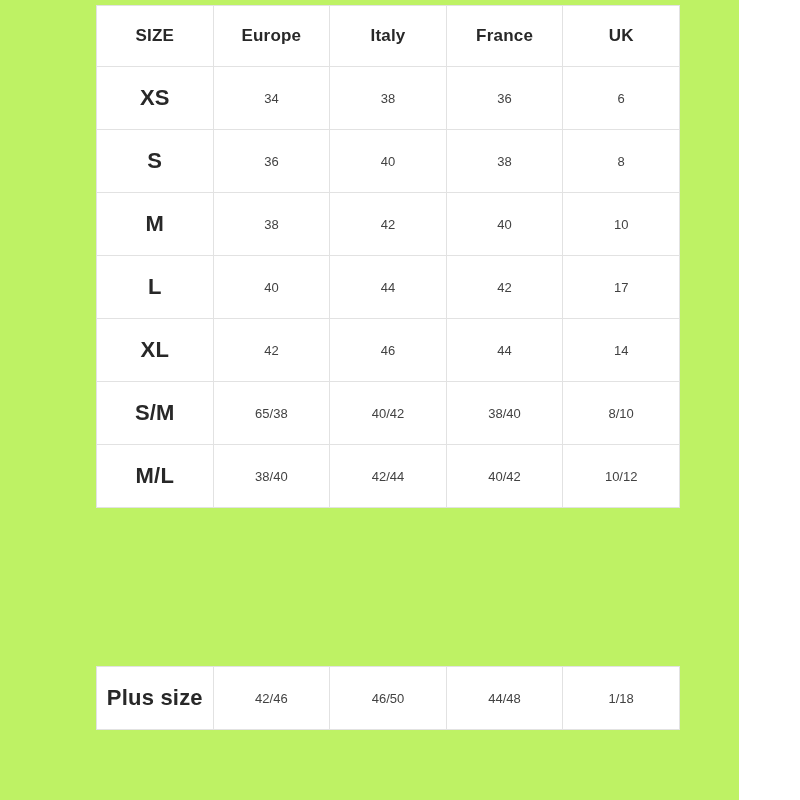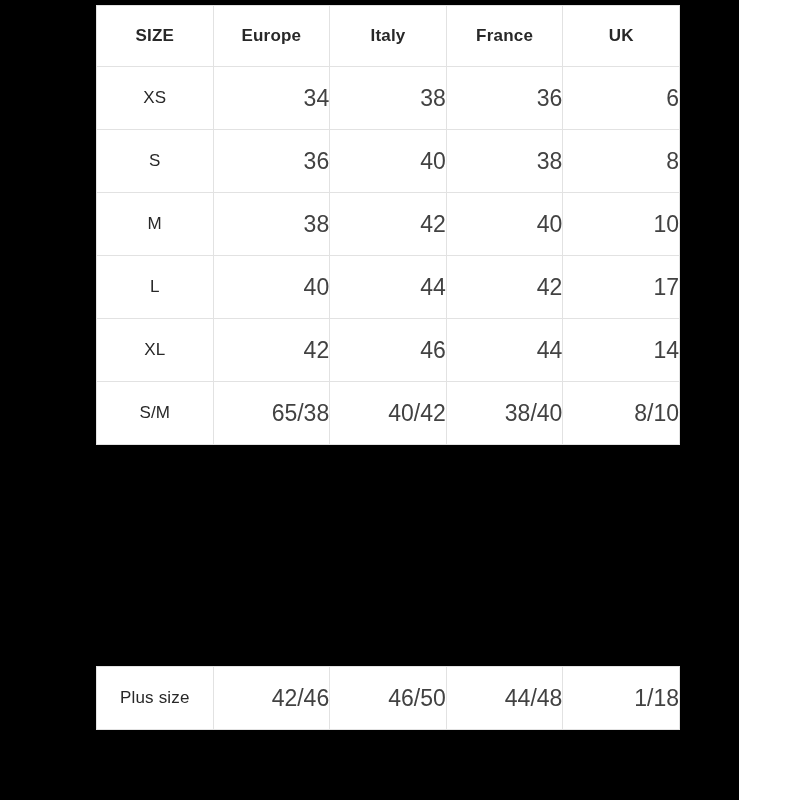--- a/index.html
+++ b/index.html
@@ -7,21 +7,21 @@
     padding: 0;
     background: #ffffff;
     width: 800px;
     height: 800px;
     font-family: "Liberation Sans", "DejaVu Sans", sans-serif;
   }
   .page {
     position: relative;
     width: 739px;
     height: 800px;
-    background: #000000;
+    background: #bef264;
     overflow: hidden;
   }
   table.size-table {
     position: absolute;
     left: 96px;
     width: 584px;
     border-collapse: collapse;
     table-layout: fixed;
     background: #ffffff;
   }
@@ -36,31 +36,30 @@
   }
   .size-table thead th {
     height: 60px;
     font-size: 17px;
     font-weight: 700;
     color: #282828;
     letter-spacing: 0.2px;
   }
   .size-table tbody th {
     height: 62px;
-    font-size: 17px;
-    font-weight: 400;
+    font-size: 22px;
+    font-weight: 700;
     color: #282828;
     letter-spacing: 0.2px;
   }
   .size-table tbody td {
     height: 62px;
-    font-size: 23px;
+    font-size: 13px;
     font-weight: 400;
     color: #424242;
-    text-align: right;
   }
 </style>
 </head>
 <body>
 
 <div class="page">
 
   <table class="size-table" id="main-size-table">
     <thead>
       <tr>
@@ -107,20 +106,27 @@
         <td>44</td>
         <td>14</td>
       </tr>
       <tr>
         <th>S/M</th>
         <td>65/38</td>
         <td>40/42</td>
         <td>38/40</td>
         <td>8/10</td>
       </tr>
+      <tr>
+        <th>M/L</th>
+        <td>38/40</td>
+        <td>42/44</td>
+        <td>40/42</td>
+        <td>10/12</td>
+      </tr>
     </tbody>
   </table>
 
   <table class="size-table" id="special-size-table">
     <tbody>
       <tr>
         <th>Plus size</th>
         <td>42/46</td>
         <td>46/50</td>
         <td>44/48</td>

